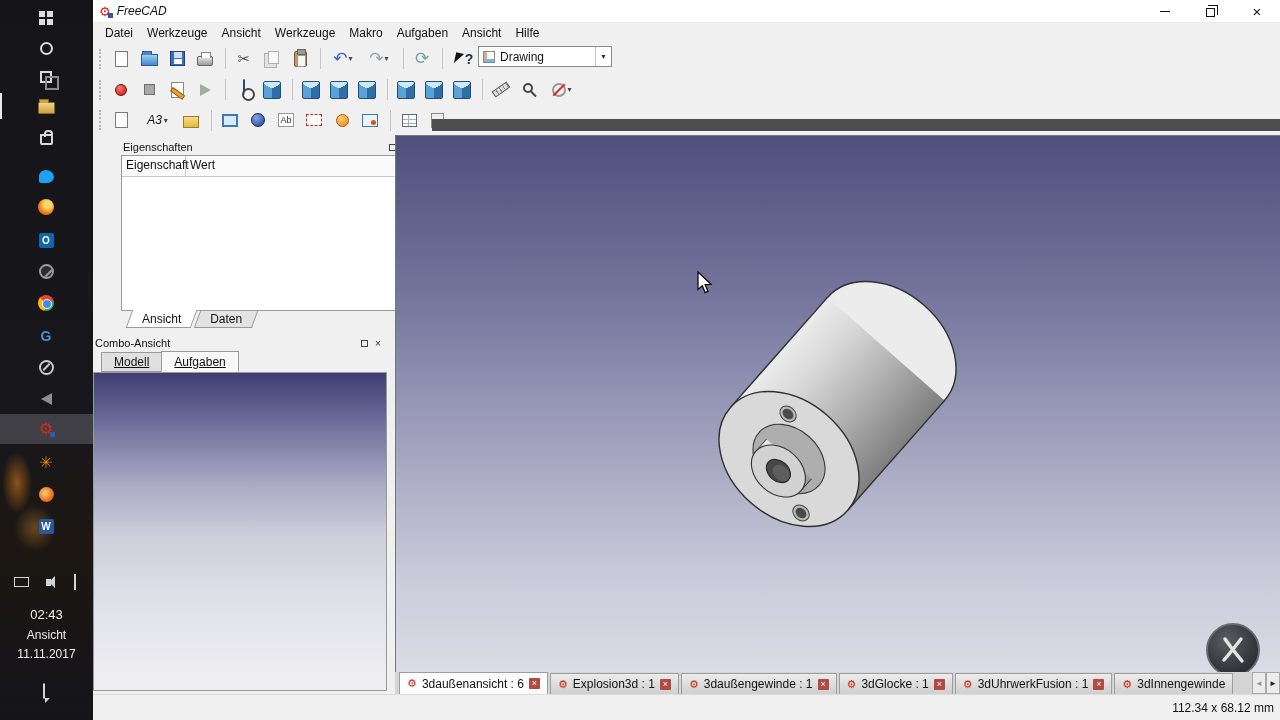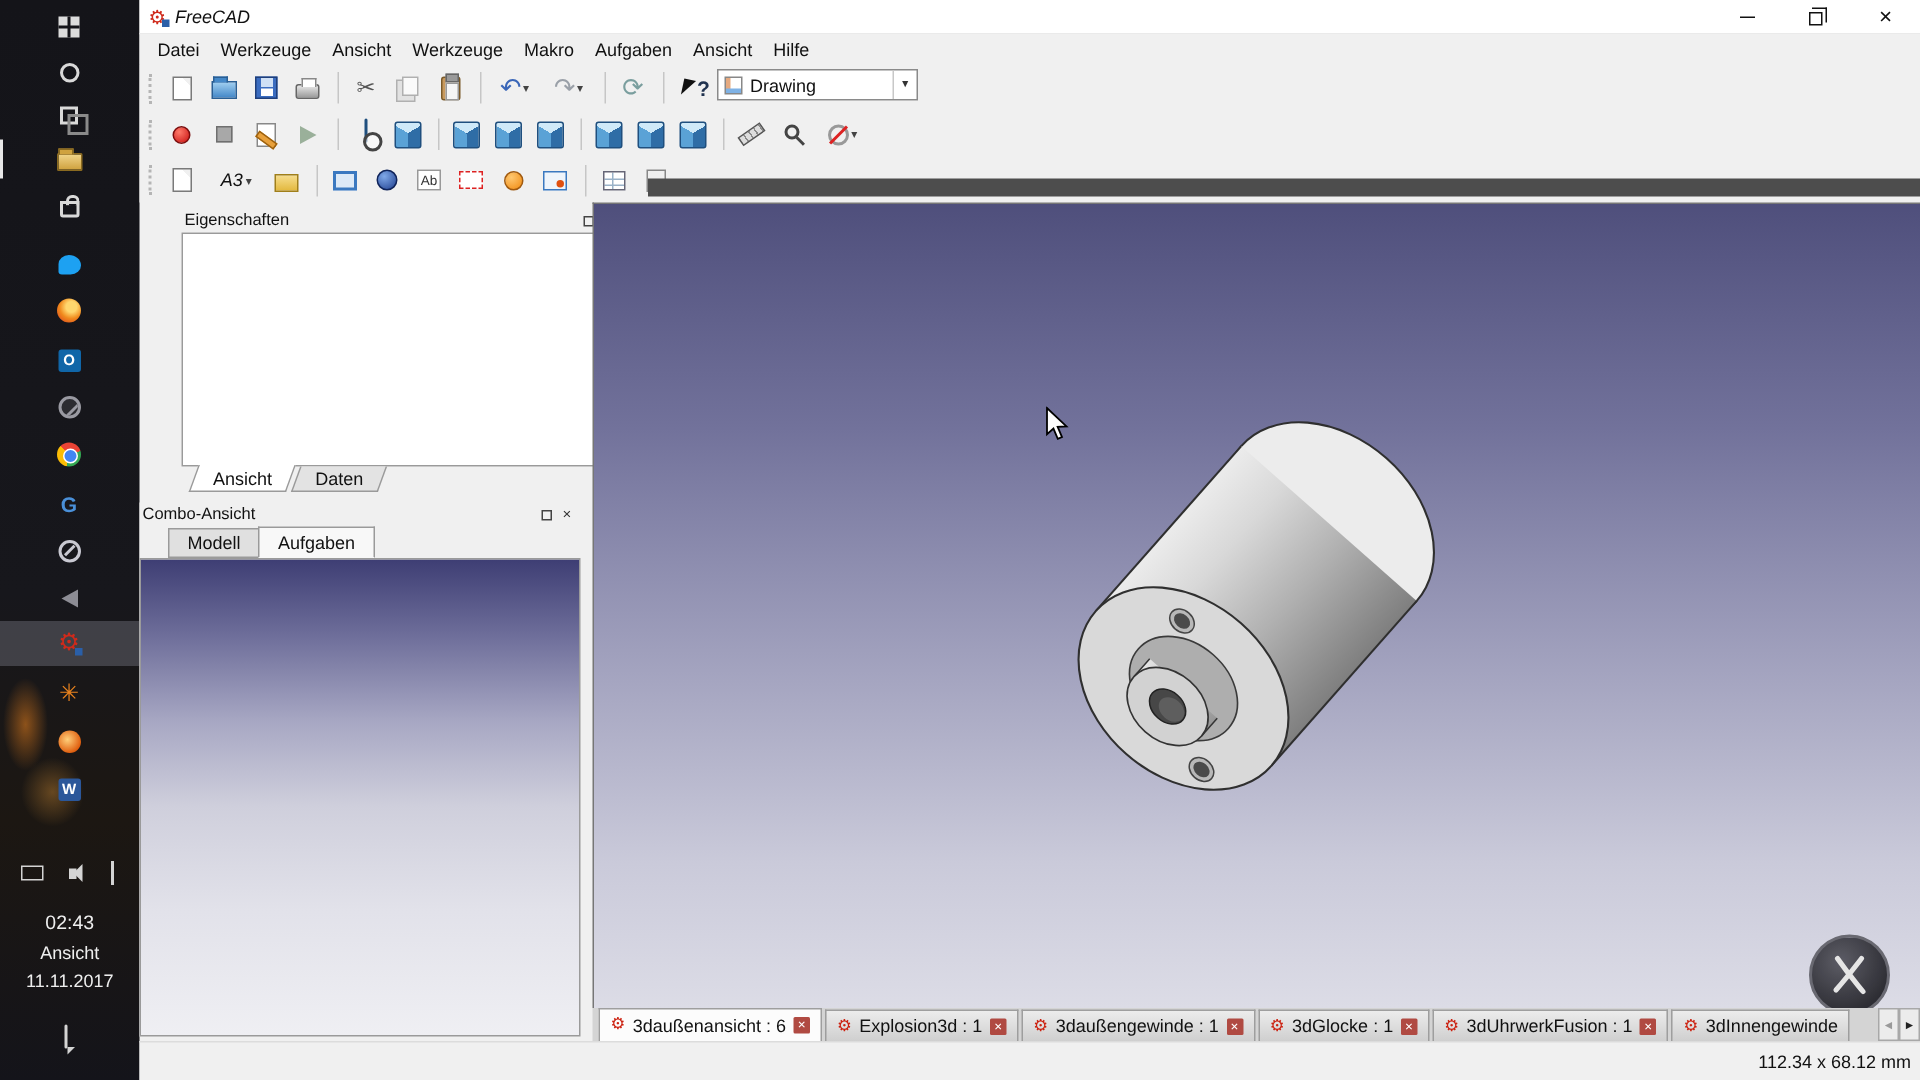--- a/index.html
+++ b/index.html
@@ -128,21 +128,21 @@
   .dock-head .t{flex:1;}
   .ph-btn{width:14px;height:13px;display:flex;align-items:center;justify-content:center;font-size:10px;color:#333;}
   .float-ic{width:7px;height:7px;border:1px solid #444;}
   .props-table{position:absolute;left:0;top:16px;right:0;bottom:20px;background:#fff;border:1px solid #9a9a9a;}
   .cols{display:flex;height:21px;border-bottom:1px solid #c9c9c9;background:#fafafa;font-size:12px;}
   .col{padding:2px 4px;border-right:1px solid #c9c9c9;}
   .stabs{position:absolute;left:0;right:0;bottom:0;height:20px;display:flex;padding-left:8px;align-items:flex-start;}
   .stab{height:17px;padding:0 12px;background:#e3e3e3;border:1px solid #9a9a9a;border-top:none;transform:skewX(-20deg);display:flex;align-items:center;margin-right:3px;}
   .stab>span{transform:skewX(20deg);font-size:12px;}
   .stab.active{background:#fff;height:18px;margin-top:-1px;}
-  .ctabs{display:flex;padding-left:19px;height:21px;align-items:flex-end;}
+  .ctabs{display:flex;padding-left:8px;height:21px;align-items:flex-end;text-decoration:underline;}
   .ctab{height:20px;padding:0 12px;font-size:12px;border:1px solid #9a9a9a;background:#e0e0e0;display:flex;align-items:center;margin-right:-1px;}
   .ctab.active{background:#f8f8f8;height:21px;border-bottom-color:#f8f8f8;}
   .task-gradient{position:absolute;left:0;top:37px;right:0;bottom:0;border:1px solid #9a9a9a;
      background:linear-gradient(180deg,#3e3e74 0%,#6e6e9a 16%,#a7a7c3 34%,#cfcfdc 52%,#e2e2ea 74%,#efeff3 100%);}
 
   
   .viewport{left:395px;top:135px;width:885px;height:537px;border-top:1px solid #767676;border-left:1px solid #767676;
      background:linear-gradient(180deg,var(--vp-top) 0%,#72729b 28%,#a3a3bf 58%,#cacada 82%,var(--vp-bottom) 100%);}
   .navball{left:1206px;top:623px;width:54px;height:54px;border-radius:50%;
      background:radial-gradient(circle at 38% 32%,#55555e,#232329 75%);border:2px solid #63636b;opacity:.94;
@@ -416,20 +416,24 @@
   <div class="dock-head">
     <span class="t">Eigenschaften</span>
     <button class="ph-btn">
         <span class="float-ic"></span>
       </button>
     <button class="ph-btn">
         <span>×</span>
       </button>
   </div>
   <div class="props-table">
+    <div class="cols">
+      <div class="col" style="width:64px;">Eigenschaft</div>
+      <div class="col" style="flex:1;border-right:none;">Wert</div>
+    </div>
     <div style="height:110px;"></div>
   </div>
   <div class="stabs">
     <div class="stab active">
         <span>Ansicht</span>
       </div>
     <div class="stab">
         <span>Daten</span>
       </div>
   </div>

